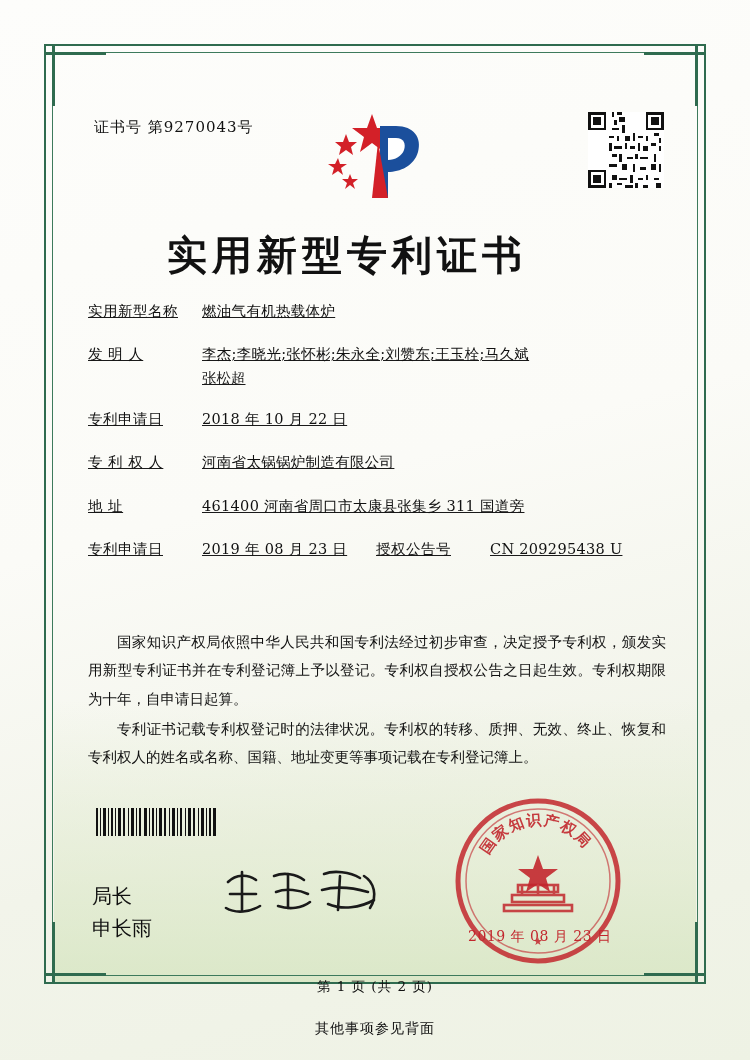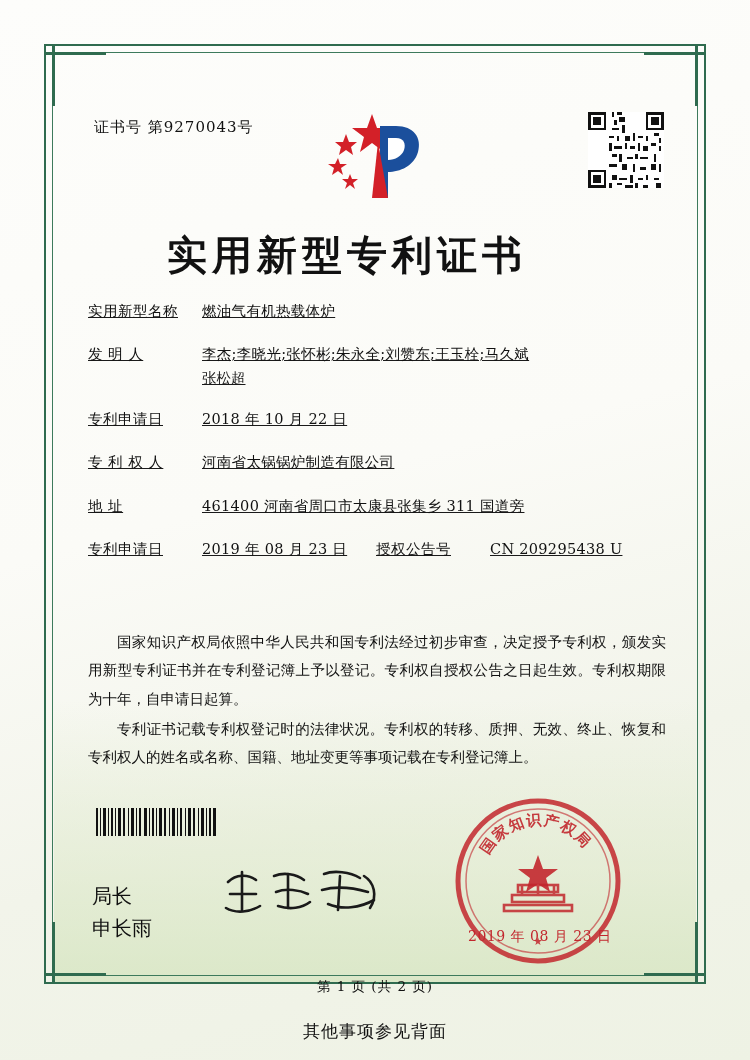--- a/index.html
+++ b/index.html
@@ -218,21 +218,21 @@
     font-size: 13.5px;
     font-family: "DejaVu Serif", "Liberation Serif", serif;
     color: #111;
     letter-spacing: 1px;
   }
   .footer-note {
     position: absolute;
     left: 0; top: 1020px;
     width: 750px;
     text-align: center;
-    font-size: 17px;
+    font-size: 14px;
     font-family: "DejaVu Serif", "Liberation Serif", serif;
     color: #111;
     letter-spacing: 1px;
   }
 </style>
 </head>
 <body>
 
 <div class="page">
 

